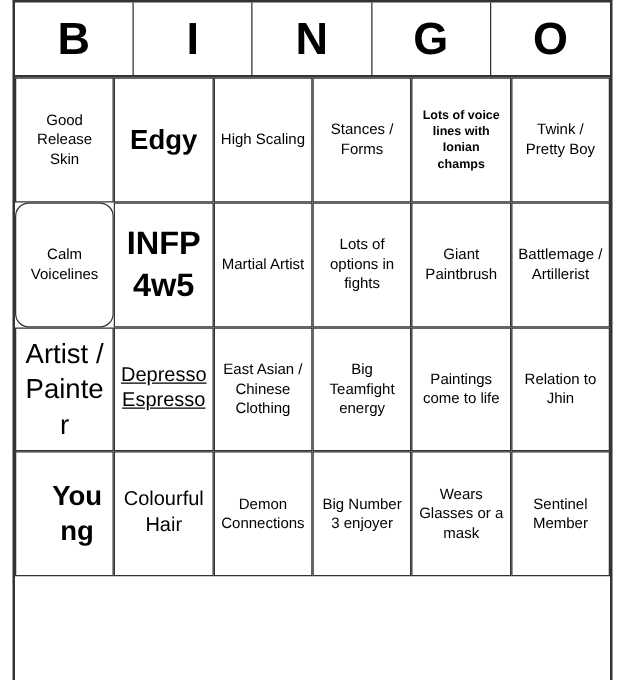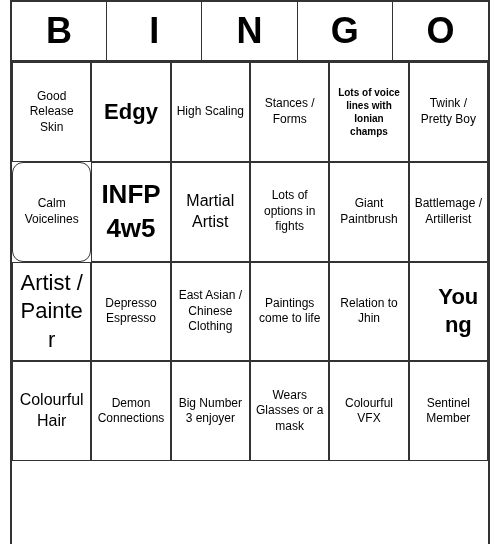--- a/index.html
+++ b/index.html
@@ -84,40 +84,43 @@
       </div>
       <div class="bingo-cell" style="font-size: 12px;">
         <span class="cell-text">Twink / Pretty Boy</span>
       </div>
       <div class="bingo-cell" style="font-size: 12px; border-radius: 11px;">
         <span class="cell-text">Calm Voicelines</span>
       </div>
       <div class="bingo-cell" style="font-size: 26px; font-weight: bold;">
         <span class="cell-text">INFP 4w5</span>
       </div>
-      <div class="bingo-cell" style="font-size: 16px;">
+      <div class="bingo-cell" style="font-size: 12px;">
         <span class="cell-text">Martial Artist</span>
       </div>
       <div class="bingo-cell" style="font-size: 12px;">
         <span class="cell-text">Lots of options in fights</span>
       </div>
       <div class="bingo-cell" style="font-size: 12px;">
         <span class="cell-text">Giant Paintbrush</span>
       </div>
       <div class="bingo-cell" style="font-size: 12px;">
         <span class="cell-text">Battlemage / Artillerist</span>
       </div>
       <div class="bingo-cell" style="font-size: 22px; font-weight: normal; align-items: flex-end;">
         <span class="cell-text">Artist / Painter</span>
       </div>
-      <div class="bingo-cell" style="font-size: 12px;">
+      <div class="bingo-cell" style="font-size: 16px; text-decoration: underline;">
         <span class="cell-text">Depresso Espresso</span>
       </div>
       <div class="bingo-cell" style="font-size: 12px;">
         <span class="cell-text">East Asian / Chinese Clothing</span>
+      </div>
+      <div class="bingo-cell" style="font-size: 12px;">
+        <span class="cell-text">Big Teamfight energy</span>
       </div>
       <div class="bingo-cell" style="font-size: 12px;">
         <span class="cell-text">Paintings come to life</span>
       </div>
       <div class="bingo-cell" style="font-size: 12px;">
         <span class="cell-text">Relation to Jhin</span>
       </div>
       <div class="bingo-cell" style="font-size: 22px; font-weight: bold; padding-left: 24px;">
         <span class="cell-text">Young</span>
       </div>
@@ -127,19 +130,16 @@
       <div class="bingo-cell" style="font-size: 12px;">
         <span class="cell-text">Demon Connections</span>
       </div>
       <div class="bingo-cell" style="font-size: 12px;">
         <span class="cell-text">Big Number 3 enjoyer</span>
       </div>
       <div class="bingo-cell" style="font-size: 12px;">
         <span class="cell-text">Wears Glasses or a mask</span>
       </div>
       <div class="bingo-cell" style="font-size: 12px;">
-        <span class="cell-text">Colourful VFX</span>
-      </div>
-      <div class="bingo-cell" style="font-size: 12px;">
         <span class="cell-text">Sentinel Member</span>
       </div>
     </div>
 </div>
 
 </body></html>

